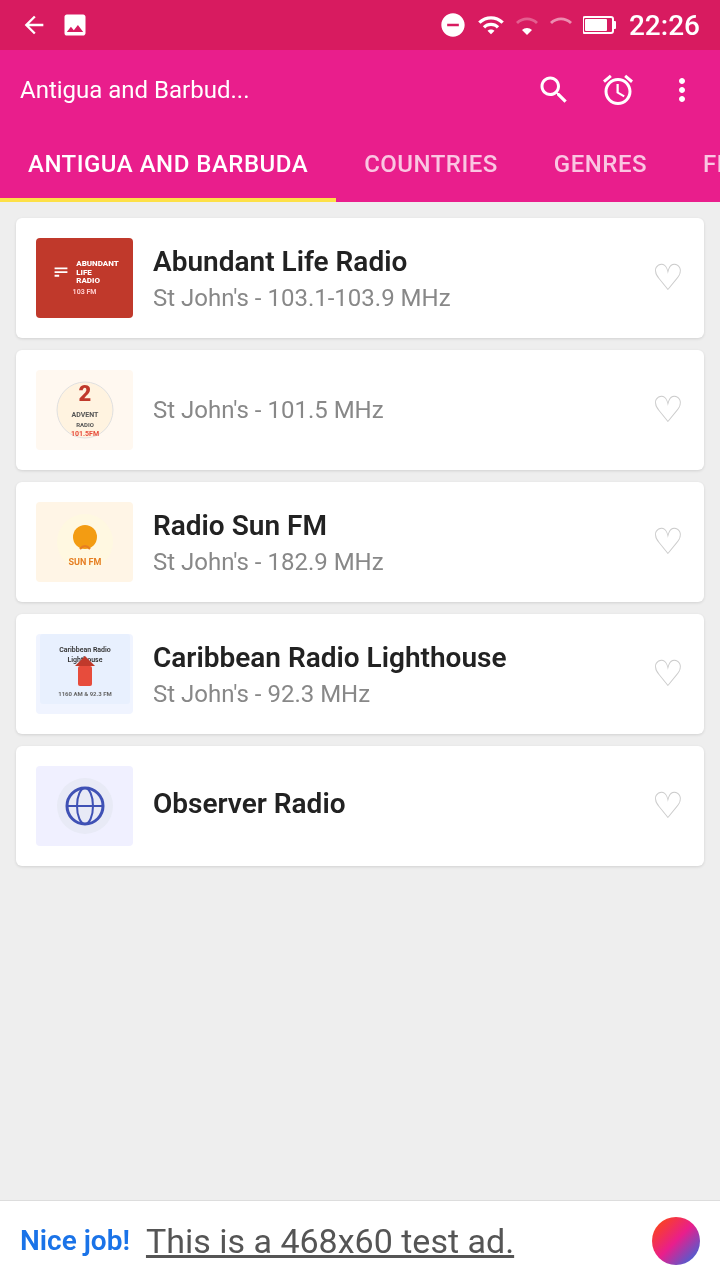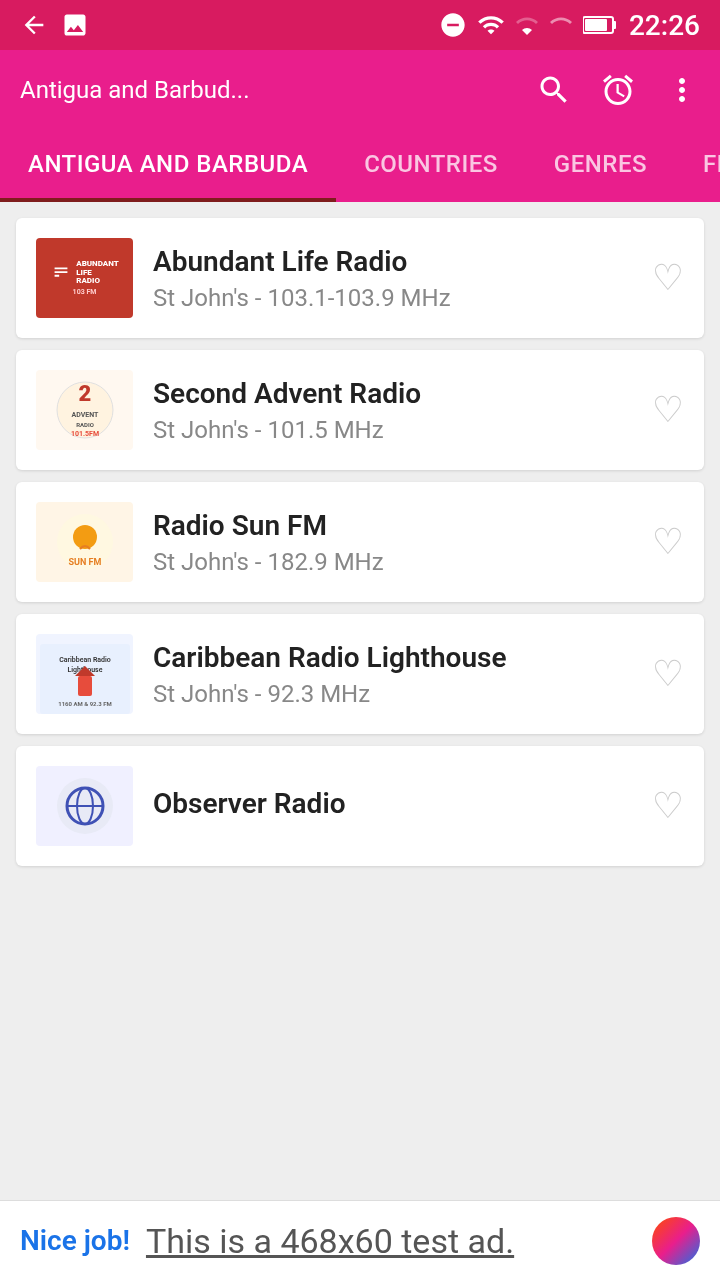--- a/index.html
+++ b/index.html
@@ -81,21 +81,21 @@
       font-weight: 500;
       padding: 20px 28px;
       white-space: nowrap;
       cursor: pointer;
       text-transform: uppercase;
       letter-spacing: 0.5px;
       flex-shrink: 0;
     }
     .tab-item.active {
       color: white;
-      border-bottom: 4px solid #7f1d1d;
+      border-bottom: 4px solid #fde047;
     }
 
     
     .content {
       background: #eeeeee;
       padding: 16px;
       display: flex;
       flex-direction: column;
       gap: 12px;
       min-height: 1000px;
@@ -230,21 +230,21 @@
       align-items: center;
       justify-content: center;
       background: #fff5e6;
     }
 
     
     .caribbean-inner {
       width: 100%;
       height: 100%;
       display: flex;
-      align-items: flex-end;
+      align-items: flex-start;
       justify-content: center;
       background: #f0f4ff;
     }
 
     
     .observer-inner {
       width: 100%;
       height: 100%;
       display: flex;
       align-items: center;
@@ -344,21 +344,20 @@
 
           <circle cx="35" cy="35" r="28" fill="#fff3e0" stroke="#e0e0e0" stroke-width="1"></circle>
           <text x="35" y="26" text-anchor="middle" font-size="22" font-weight="900" fill="#c0392b">2</text>
           <text x="35" y="42" text-anchor="middle" font-size="7" fill="#555">ADVENT</text>
           <text x="35" y="52" text-anchor="middle" font-size="6" fill="#555">RADIO</text>
           <text x="35" y="61" text-anchor="middle" font-size="7" font-weight="bold" fill="#e74c3c">101.5FM</text>
         </svg>
       </div>
     </div>
     <div class="radio-info">
-      <div class="radio-name">Second Advent Radio</div>
       <div class="radio-freq">St John's - 101.5 MHz</div>
     </div>
     <div class="heart-icon">♡</div>
   </div>
 
   <div class="radio-card">
     <div class="radio-logo logo-sun-fm">
       <div class="sun-fm-inner">
         <svg width="70" height="70" viewBox="0 0 70 70">
           <circle cx="35" cy="35" r="28" fill="#fff8e1"></circle>

